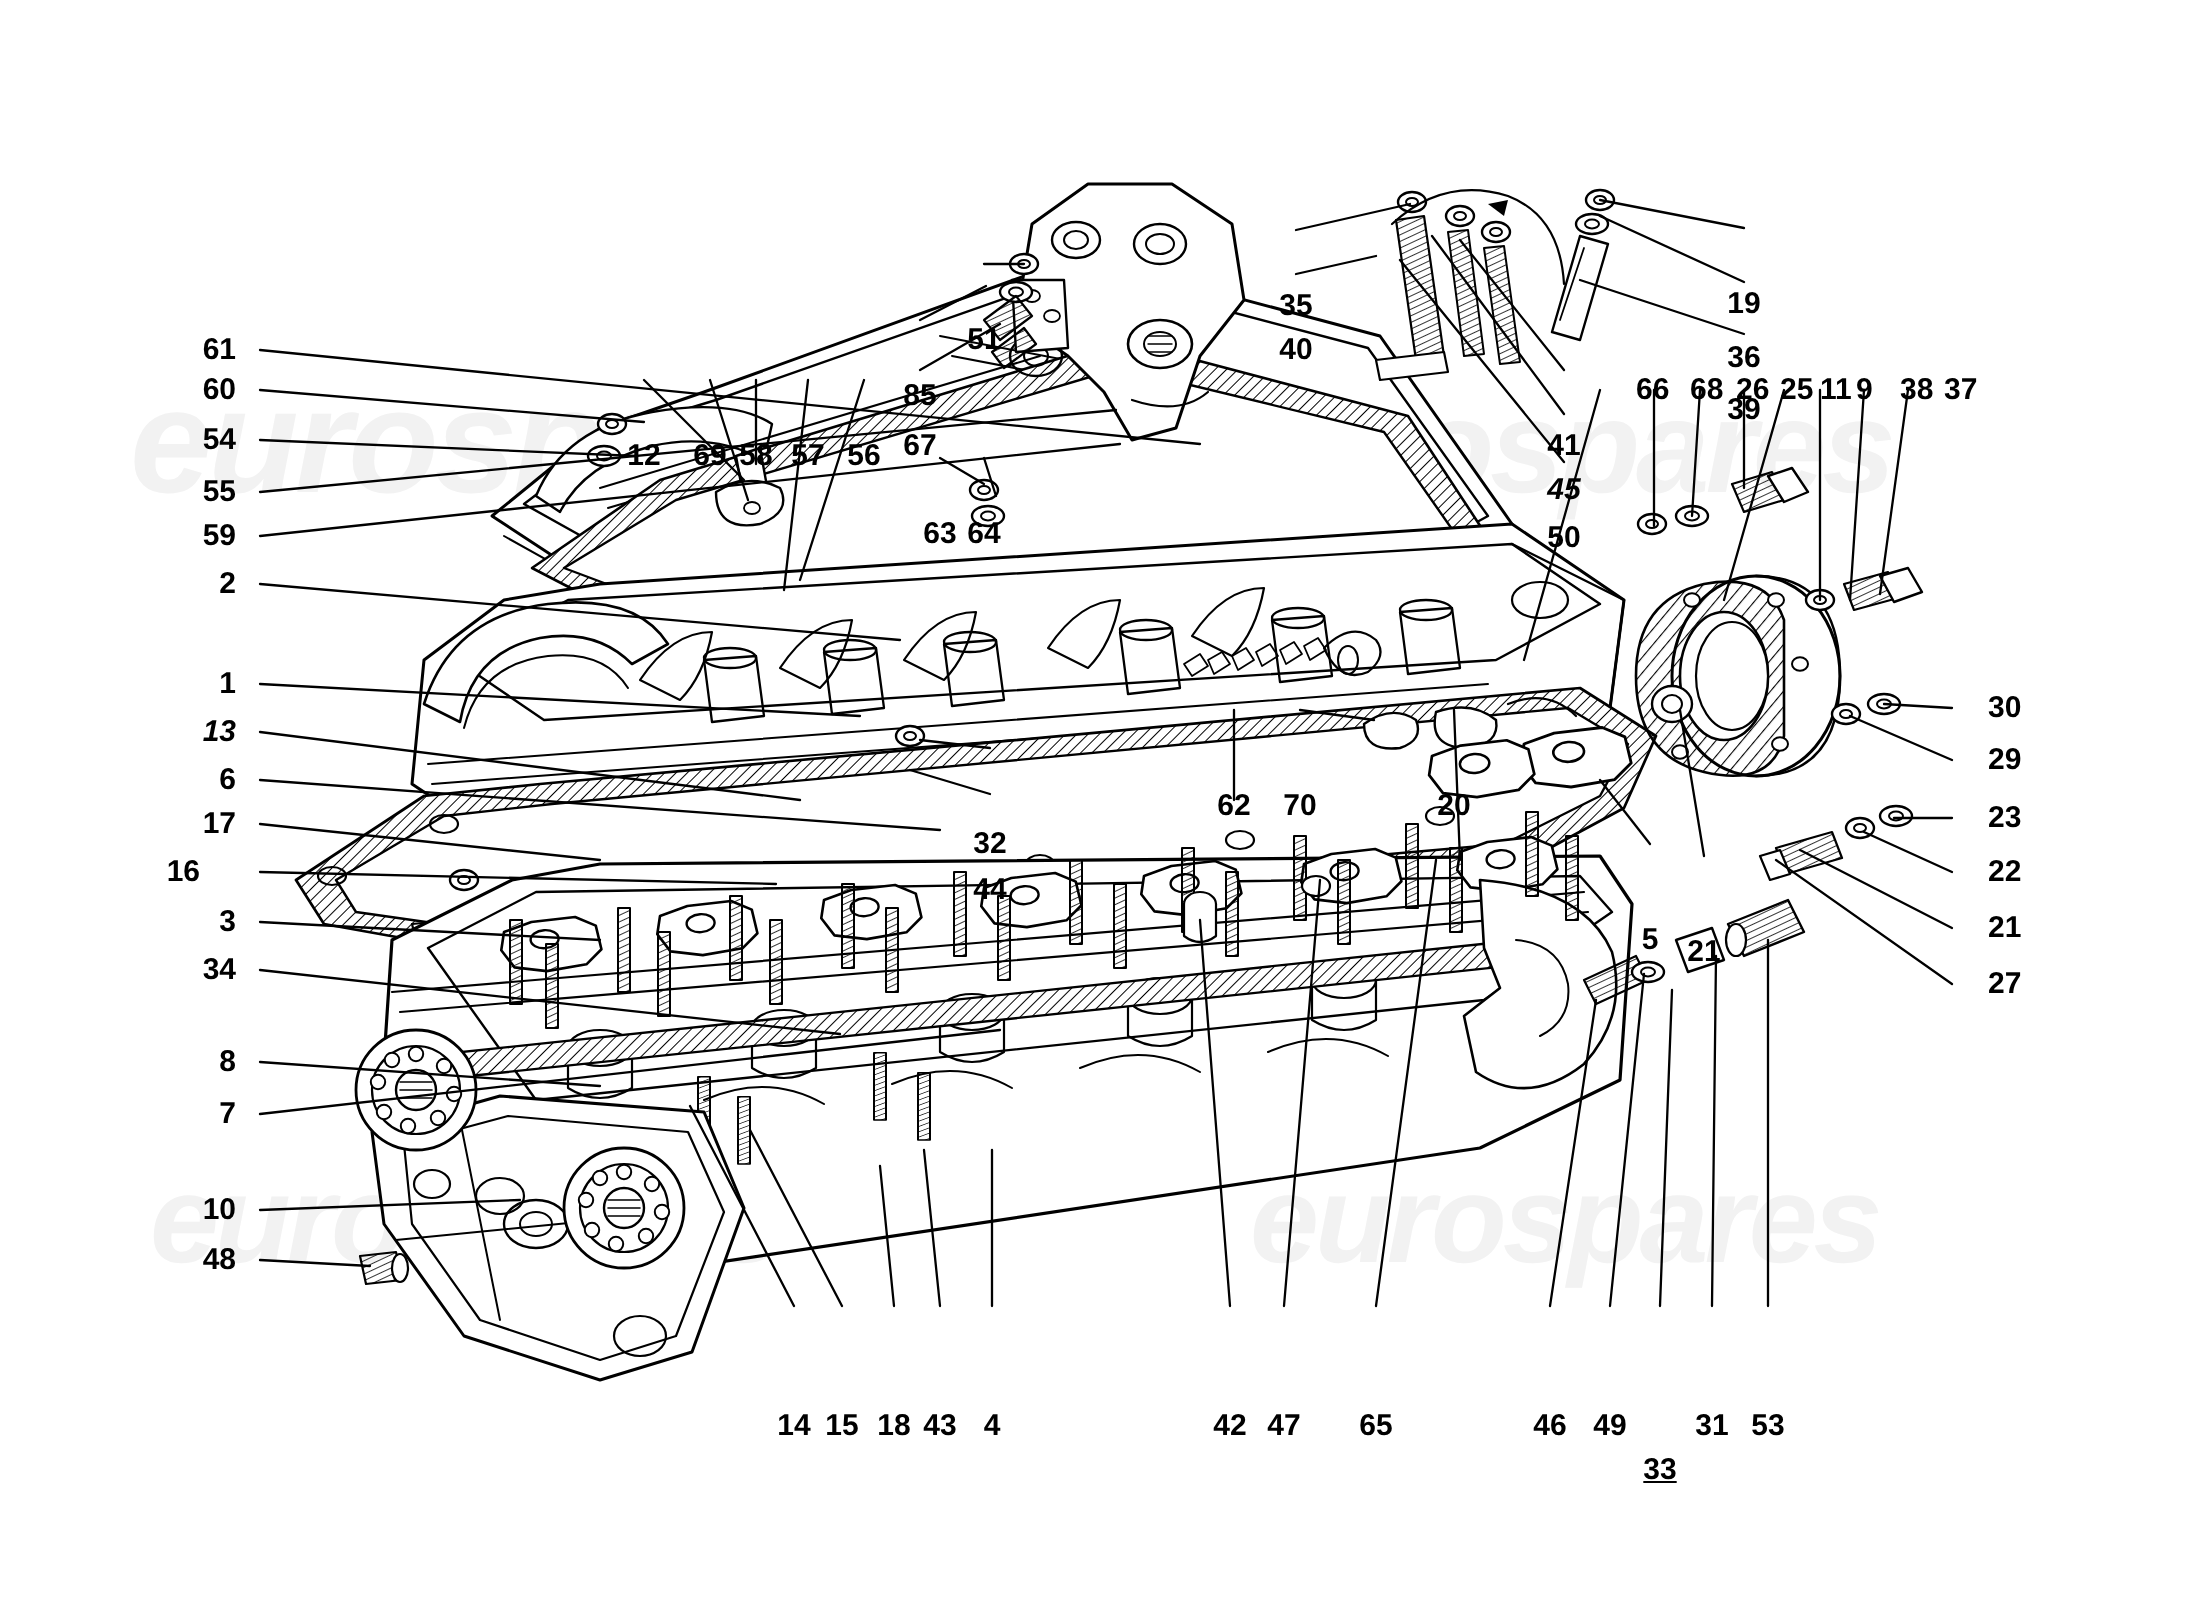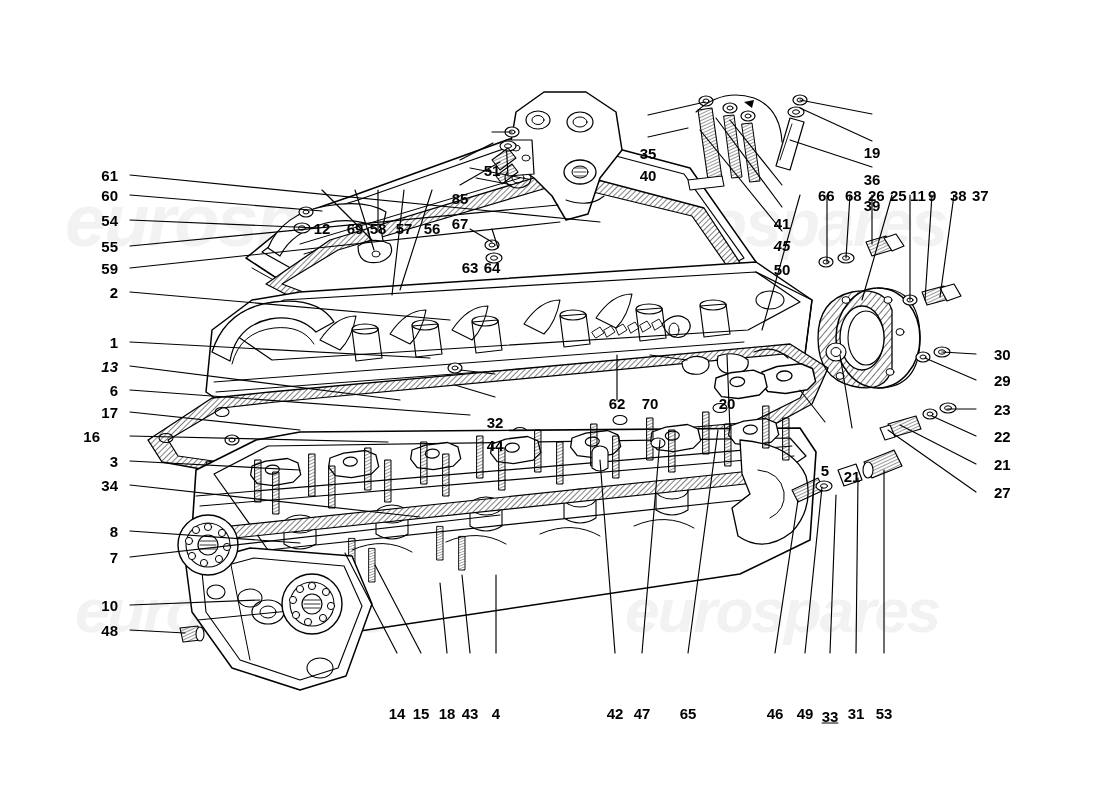--- a/index.html
+++ b/index.html
@@ -630,18 +630,18 @@
       <div class="callout c" style="left: 397px; top: 665px;">14</div>
       <div class="callout c" style="left: 421px; top: 665px;">15</div>
       <div class="callout c" style="left: 447px; top: 665px;">18</div>
       <div class="callout c" style="left: 470px; top: 665px;">43</div>
       <div class="callout c" style="left: 496px; top: 665px;">4</div>
       <div class="callout c" style="left: 615px; top: 665px;">42</div>
       <div class="callout c" style="left: 642px; top: 665px;">47</div>
       <div class="callout c" style="left: 688px; top: 665px;">65</div>
       <div class="callout c" style="left: 775px; top: 665px;">46</div>
       <div class="callout c" style="left: 805px; top: 665px;">49</div>
-      <div class="callout c" style="left: 830px; top: 668px; text-decoration: underline;">33</div>
+      <div class="callout c" style="left: 830px; top: 687px; text-decoration: underline;">33</div>
       <div class="callout c" style="left: 856px; top: 665px;">31</div>
       <div class="callout c" style="left: 884px; top: 665px;">53</div>
     </div>
 
 </div>
 
 </body></html>

